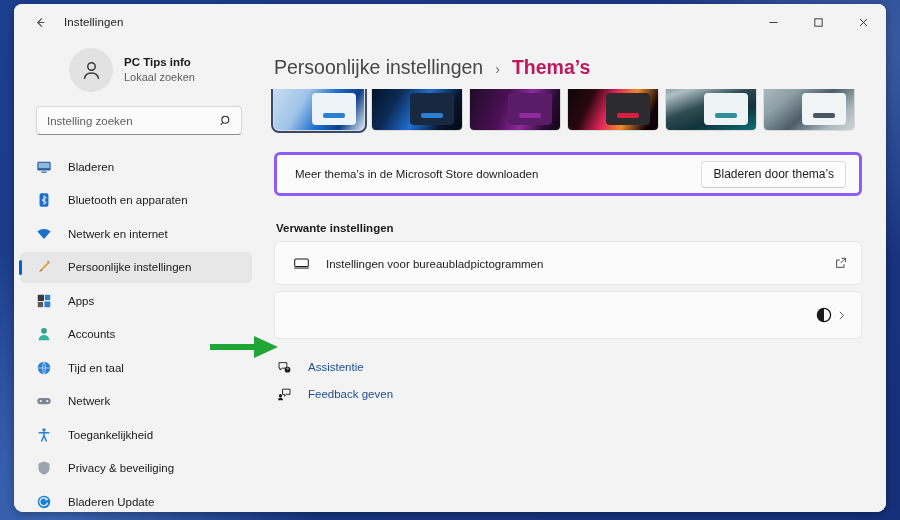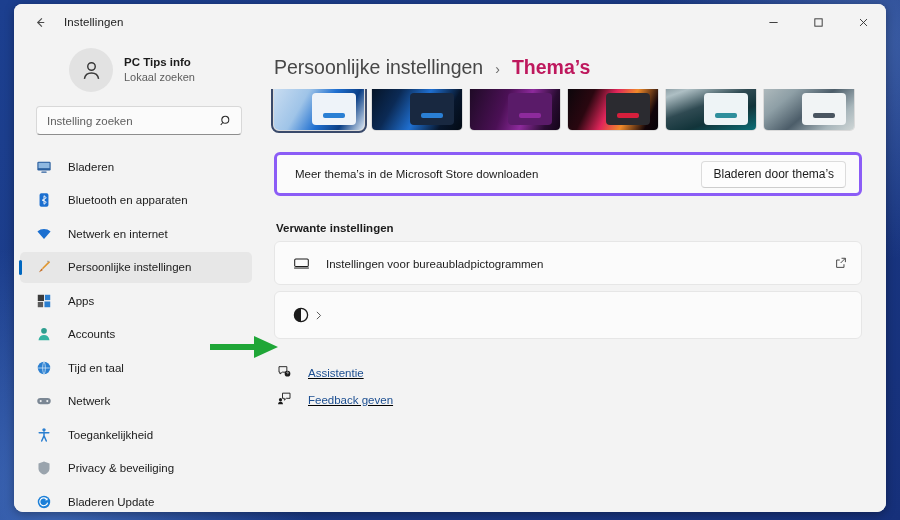--- a/index.html
+++ b/index.html
@@ -185,36 +185,37 @@
   .section-title {
     font-size: 11.5px; color: #1b1b1b; font-weight: bold;
     margin: 26px 0 7px 2px;
   }
   .row-card {
     background: #fbfbfb; border: 1px solid #e6e6e6;
     border-radius: 6px; min-height: 44px;
     display: flex; align-items: center;
     padding: 0 13px 0 15px;
     margin-bottom: 6px;
+    justify-content: flex-end;
   }
   .row-card.tall { min-height: 48px; }
   .row-ico {
     width: 22px; flex: none; display: flex;
     align-items: center; justify-content: center;
     color: #1b1b1b;
   }
   .row-body { flex: 1; margin-left: 14px; min-width: 0; }
   .row-title { font-size: 11.5px; color: #1b1b1b; }
   .row-sub { font-size: 10.5px; color: #5d5d5d; margin-top: 2px; }
   .row-end { flex: none; color: #444; display: flex; align-items: center; }
 
   .links { margin-top: 16px; }
   .link-row {
-    display: flex; align-items: flex-end;
-    height: 24px; margin-bottom: 3px; text-decoration: underline;
+    display: flex; align-items: center;
+    height: 24px; margin-bottom: 3px;
   }
   .link-ico {
     width: 20px; flex: none; display: flex;
     align-items: center; justify-content: center; color: #1b1b1b;
   }
   .link-text {
     font-size: 11.5px; color: #1d4f91; margin-left: 14px;
   }
 
   

